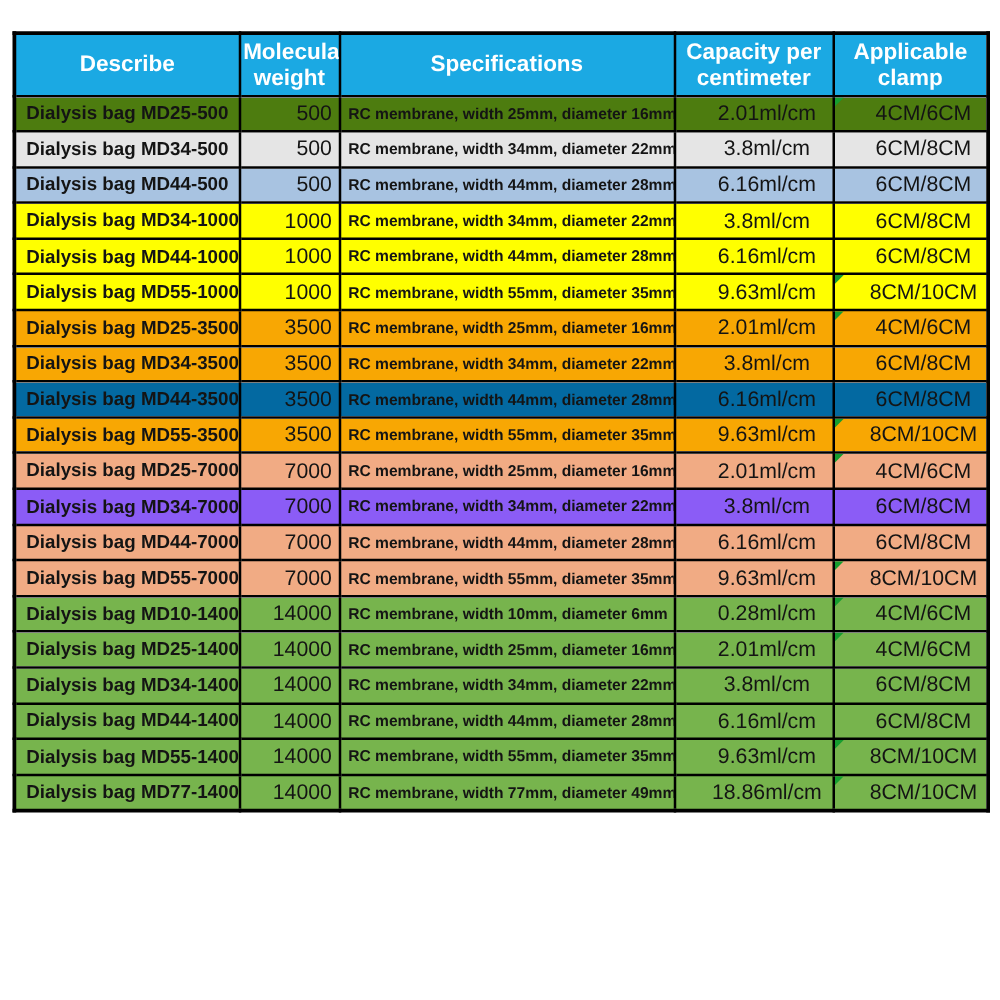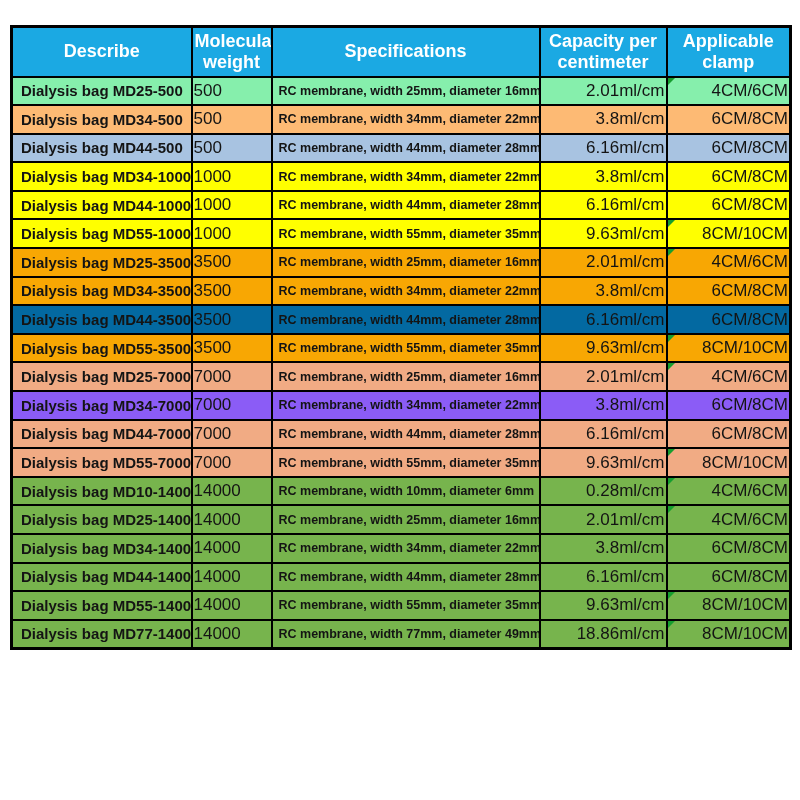--- a/index.html
+++ b/index.html
@@ -44,32 +44,32 @@
   }
   td { height: 28.6px; vertical-align: middle; }
   td.c-describe {
     font-size: 15px;
     font-weight: bold;
     text-align: left;
     padding-left: 8px;
   }
   td.c-weight {
     font-size: 17px;
-    text-align: left;
+    text-align: right;
     padding-right: 5px;
   }
   td.c-spec {
     font-size: 12.5px;
     font-weight: bold;
     text-align: left;
     padding-left: 6px;
   }
   td.c-capacity, td.c-clamp {
     font-size: 17px;
-    text-align: right;
+    text-align: center;
     padding-left: 22px;
   }
   td.c-clamp { position: relative; }
   td.flagged::before {
     content: "";
     position: absolute;
     top: 0;
     left: 0;
     width: 0;
     height: 0;
@@ -92,28 +92,28 @@
     <thead>
       <tr>
         <th>Describe</th>
         <th>Molecular weight</th>
         <th>Specifications</th>
         <th>Capacity per centimeter</th>
         <th>Applicable clamp</th>
       </tr>
     </thead>
     <tbody>
-        <tr style="background: #86efac;">
+        <tr style="background: #4d7c0f;">
           <td class="c-describe">Dialysis bag MD25-500</td>
           <td class="c-weight">500</td>
           <td class="c-spec">RC membrane, width 25mm, diameter 16mm</td>
           <td class="c-capacity">2.01ml/cm</td>
           <td class="c-clamp flagged">4CM/6CM</td>
         </tr>
-        <tr style="background: #fdba74;">
+        <tr style="background: #e5e5e5;">
           <td class="c-describe">Dialysis bag MD34-500</td>
           <td class="c-weight">500</td>
           <td class="c-spec">RC membrane, width 34mm, diameter 22mm</td>
           <td class="c-capacity">3.8ml/cm</td>
           <td class="c-clamp">6CM/8CM</td>
         </tr>
         <tr style="background: rgb(168, 195, 225);">
           <td class="c-describe">Dialysis bag MD44-500</td>
           <td class="c-weight">500</td>
           <td class="c-spec">RC membrane, width 44mm, diameter 28mm</td>

